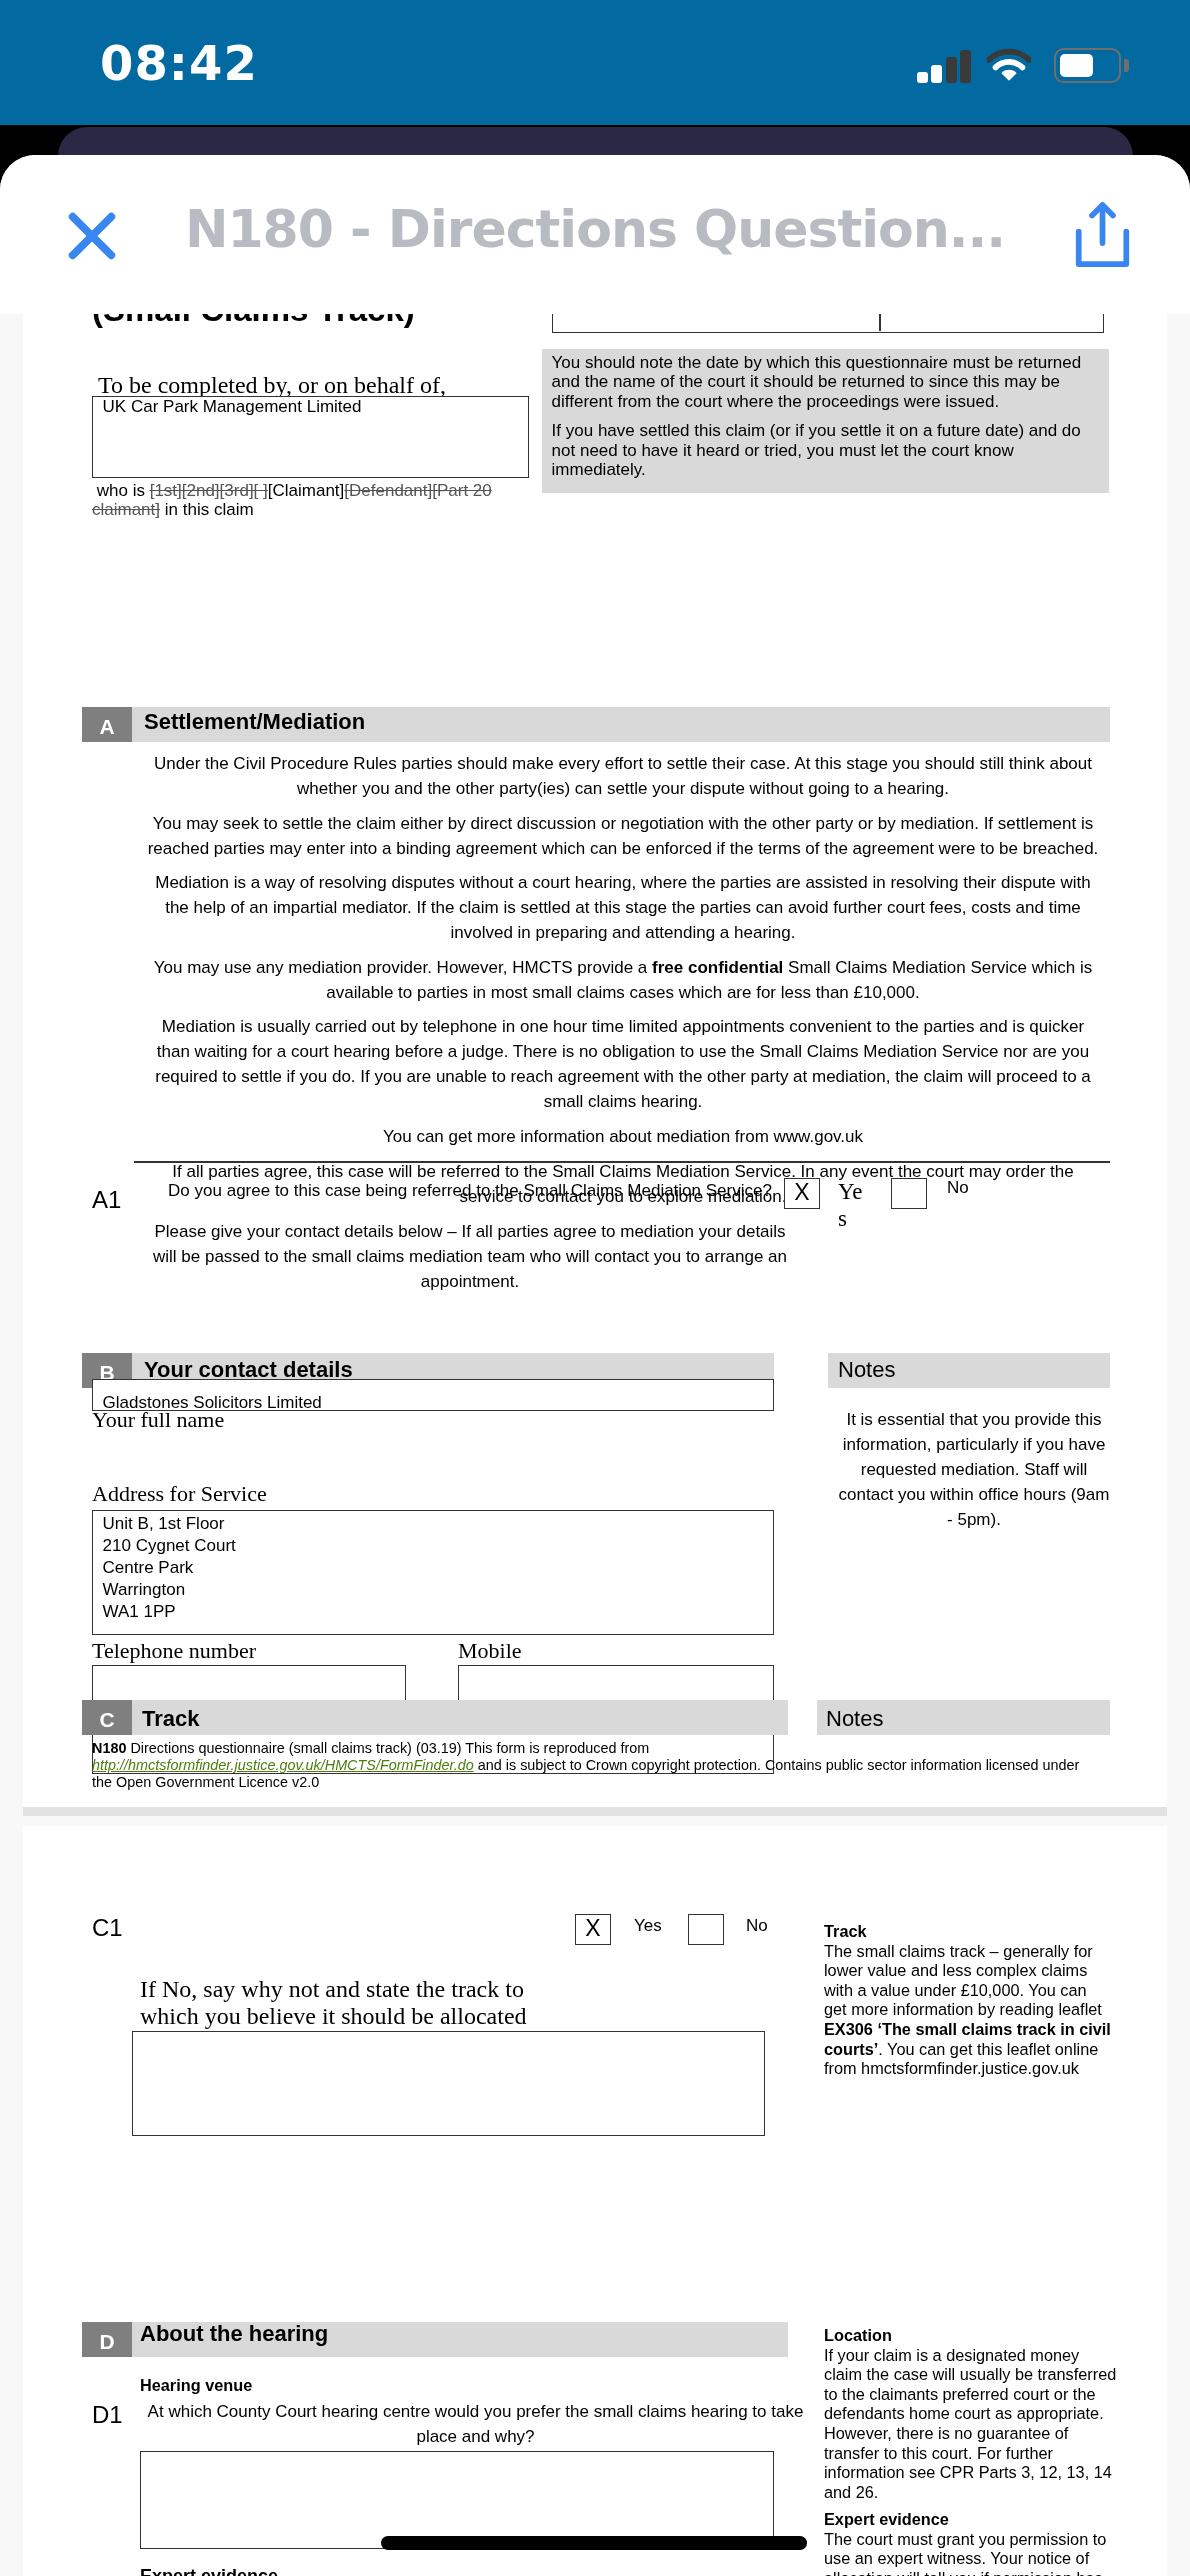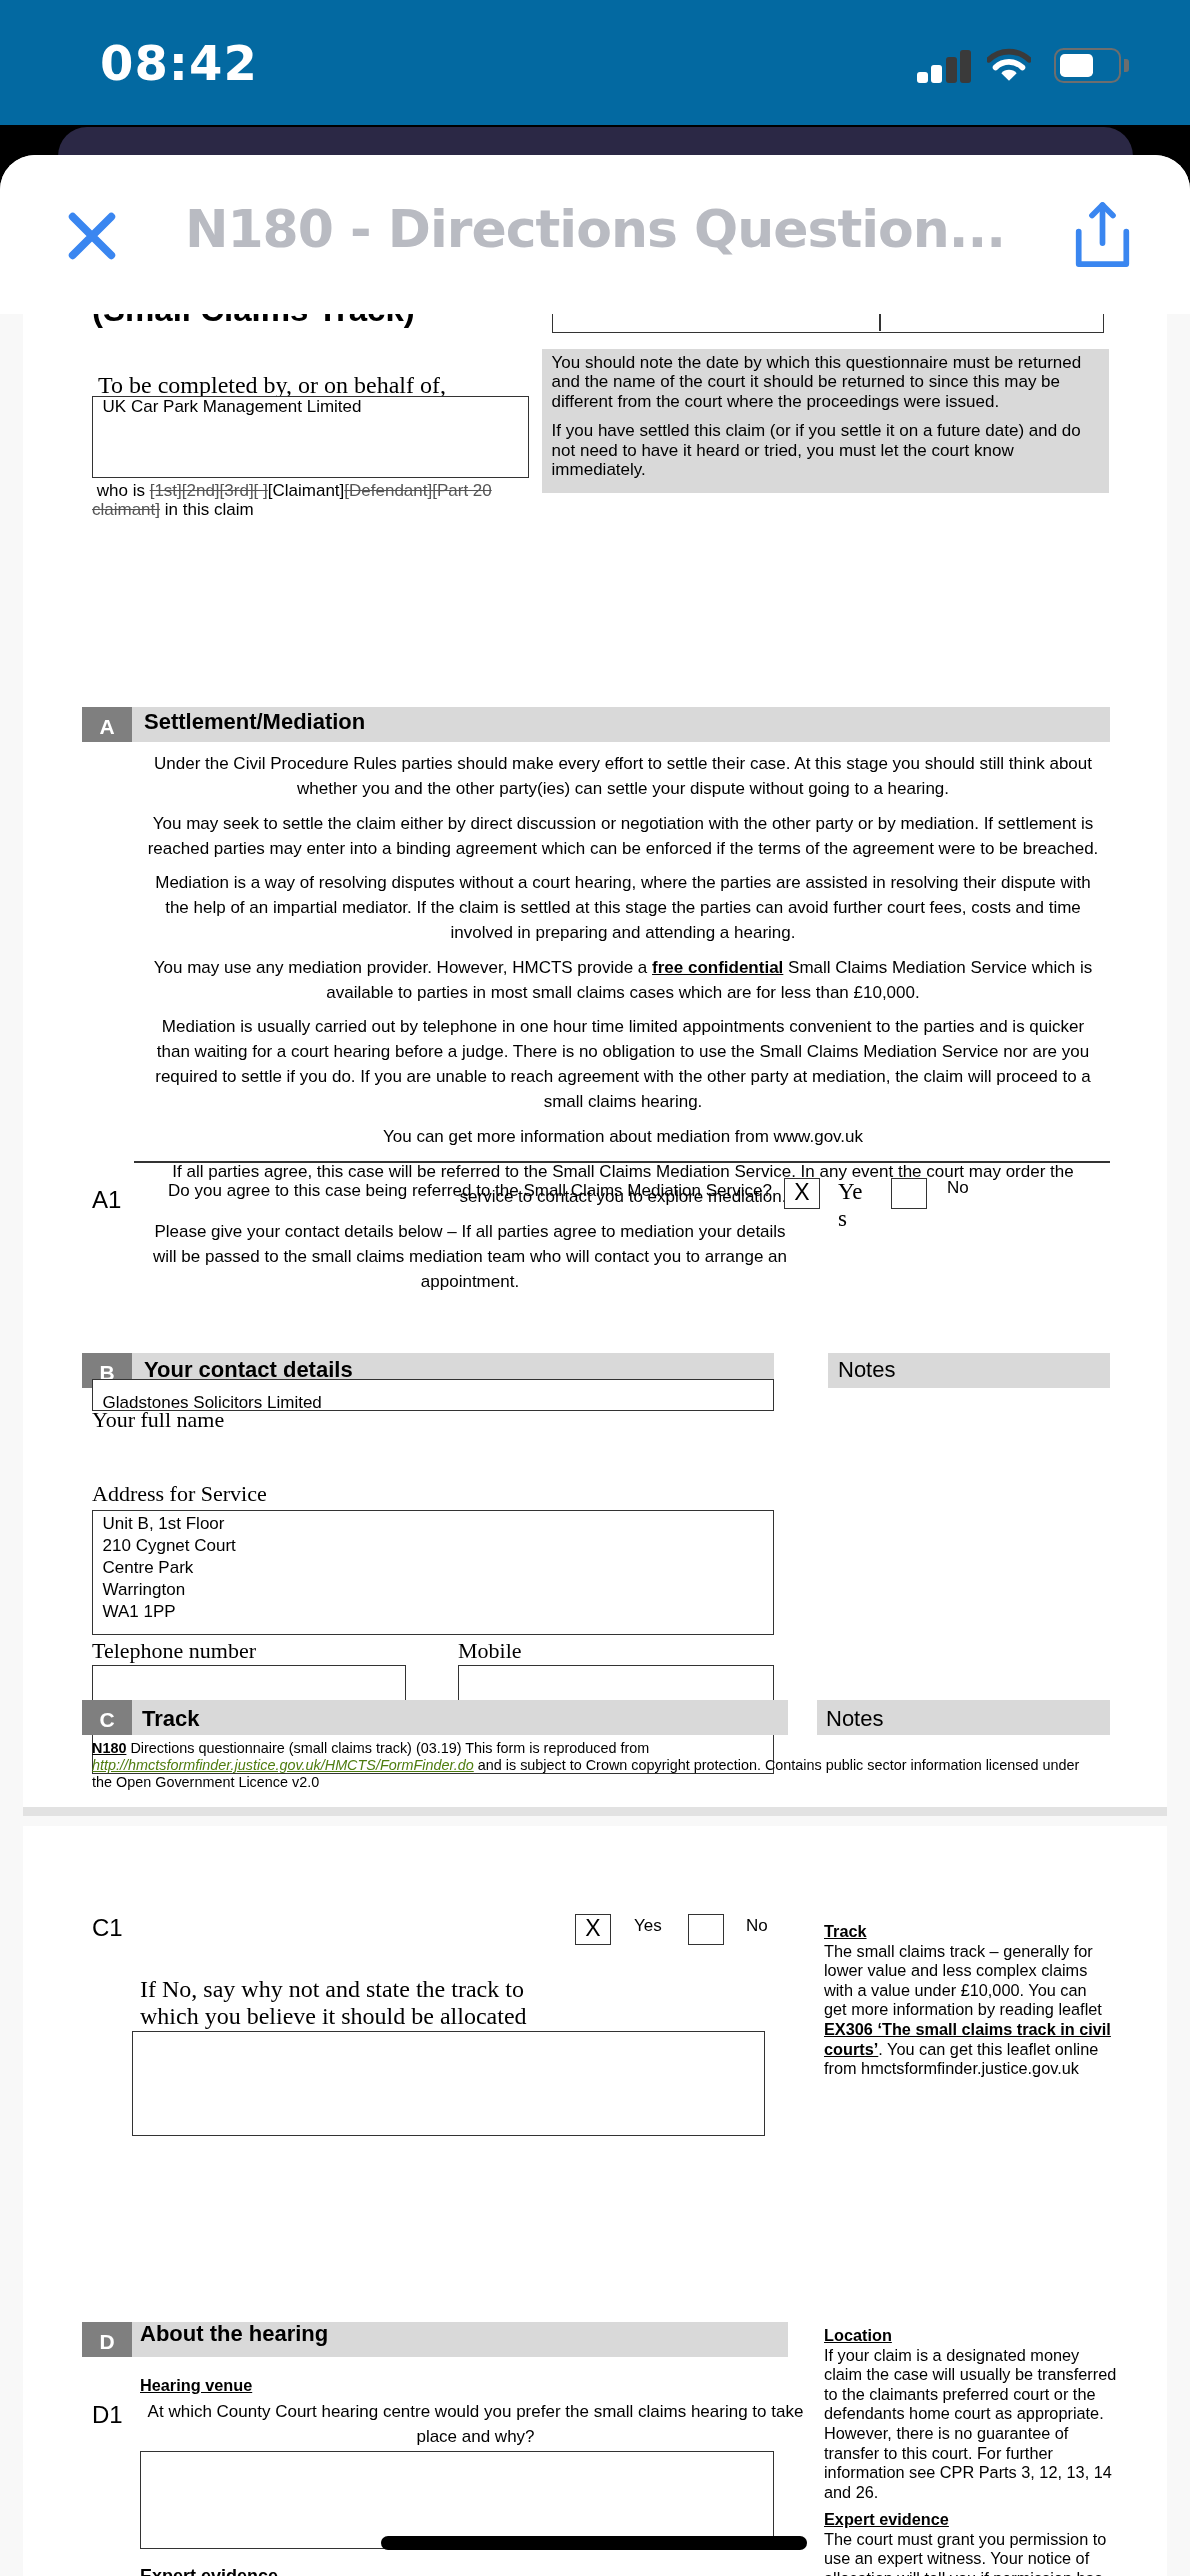--- a/index.html
+++ b/index.html
@@ -44,21 +44,21 @@
   .section-bar { position: absolute; height: 35px; background: #d9d9d9; }
   .section-letter { position: absolute; height: 35px; width: 50px; background: #7f7f7f; color: #fff; font-weight: bold; font-size: 21px; display: flex; align-items: center; justify-content: center; padding-top: 5.8px; }
   .section-title { position: absolute; font-weight: bold; font-size: 22px; }
   .notes-title { position: absolute; font-size: 22px; }
 
   .qnum { position: absolute; font-weight: normal; font-size: 24px; }
   .checkbox { position: absolute; width: 36px; height: 31px; border: 1.9px solid #333; background: #fff; font-size: 23px; line-height: 27px; text-align: center; font-family: "Liberation Sans", sans-serif; }
   .cb-label { position: absolute; font-size: 17px; }
   .para { position: absolute; font-size: 17px; line-height: 25px; text-align: center; }
   .para p + p { margin-top: 9.6px; }
-  .bold { font-weight: bold; text-decoration: underline; }
+  .bold { font-weight: bold; }
   .link { color: #4d7c0f; text-decoration: underline; font-style: italic; }
 
   .home-indicator { position: absolute; left: 381px; top: 2536px; width: 426px; height: 14.4px; background: #000; border-radius: 7.7px; z-index: 10; }
 </style>
 </head>
 <body>
 
 <div class="status-bar">
   <div class="status-time">08:42</div>
   <div class="signal">
@@ -140,20 +140,21 @@
     <div class="checkbox" style="left:868px;top:864px"></div>
     <div class="cb-label" style="left:924px;top:864px">No</div>
 
     <div class="para" style="left:121px;top:905px;width:652px">Please give your contact details below – If all parties agree to mediation your details will be passed to the small claims mediation team who will contact you to arrange an appointment.</div>
 
     <div class="section-letter" style="left:59px;top:1039px">B</div>
     <div class="section-bar" style="left:109px;top:1039px;width:642px"></div>
     <div class="section-title" style="left:121px;top:1043px">Your contact details</div>
     <div class="section-bar" style="left:805px;top:1039px;width:282px"></div>
     <div class="notes-title" style="left:815px;top:1043px">Notes</div>
+    <div class="para" style="left:815px;top:1093px;width:272px">It is essential that you provide this information, particularly if you have requested mediation. Staff will contact you within office hours (9am - 5pm).</div>
 
     <div class="abs serif" style="left:69px;top:1093px;font-size:22px">Your full name</div>
     <div class="abs box" style="left:69px;top:1065px;width:682px;height:32px">
       <div class="abs doc-text" style="left:9.6px;top:12.5px">Gladstones Solicitors Limited</div>
     </div>
     <div class="abs serif" style="left:69px;top:1167px;font-size:22px">Address for Service</div>
     <div class="abs box" style="left:69px;top:1196px;width:682px;height:125px">
       <div class="abs doc-text" style="left:9.6px;top:1.9px;line-height:22px">
         <div>Unit B, 1st Floor</div>
         <div>210 Cygnet Court</div>

